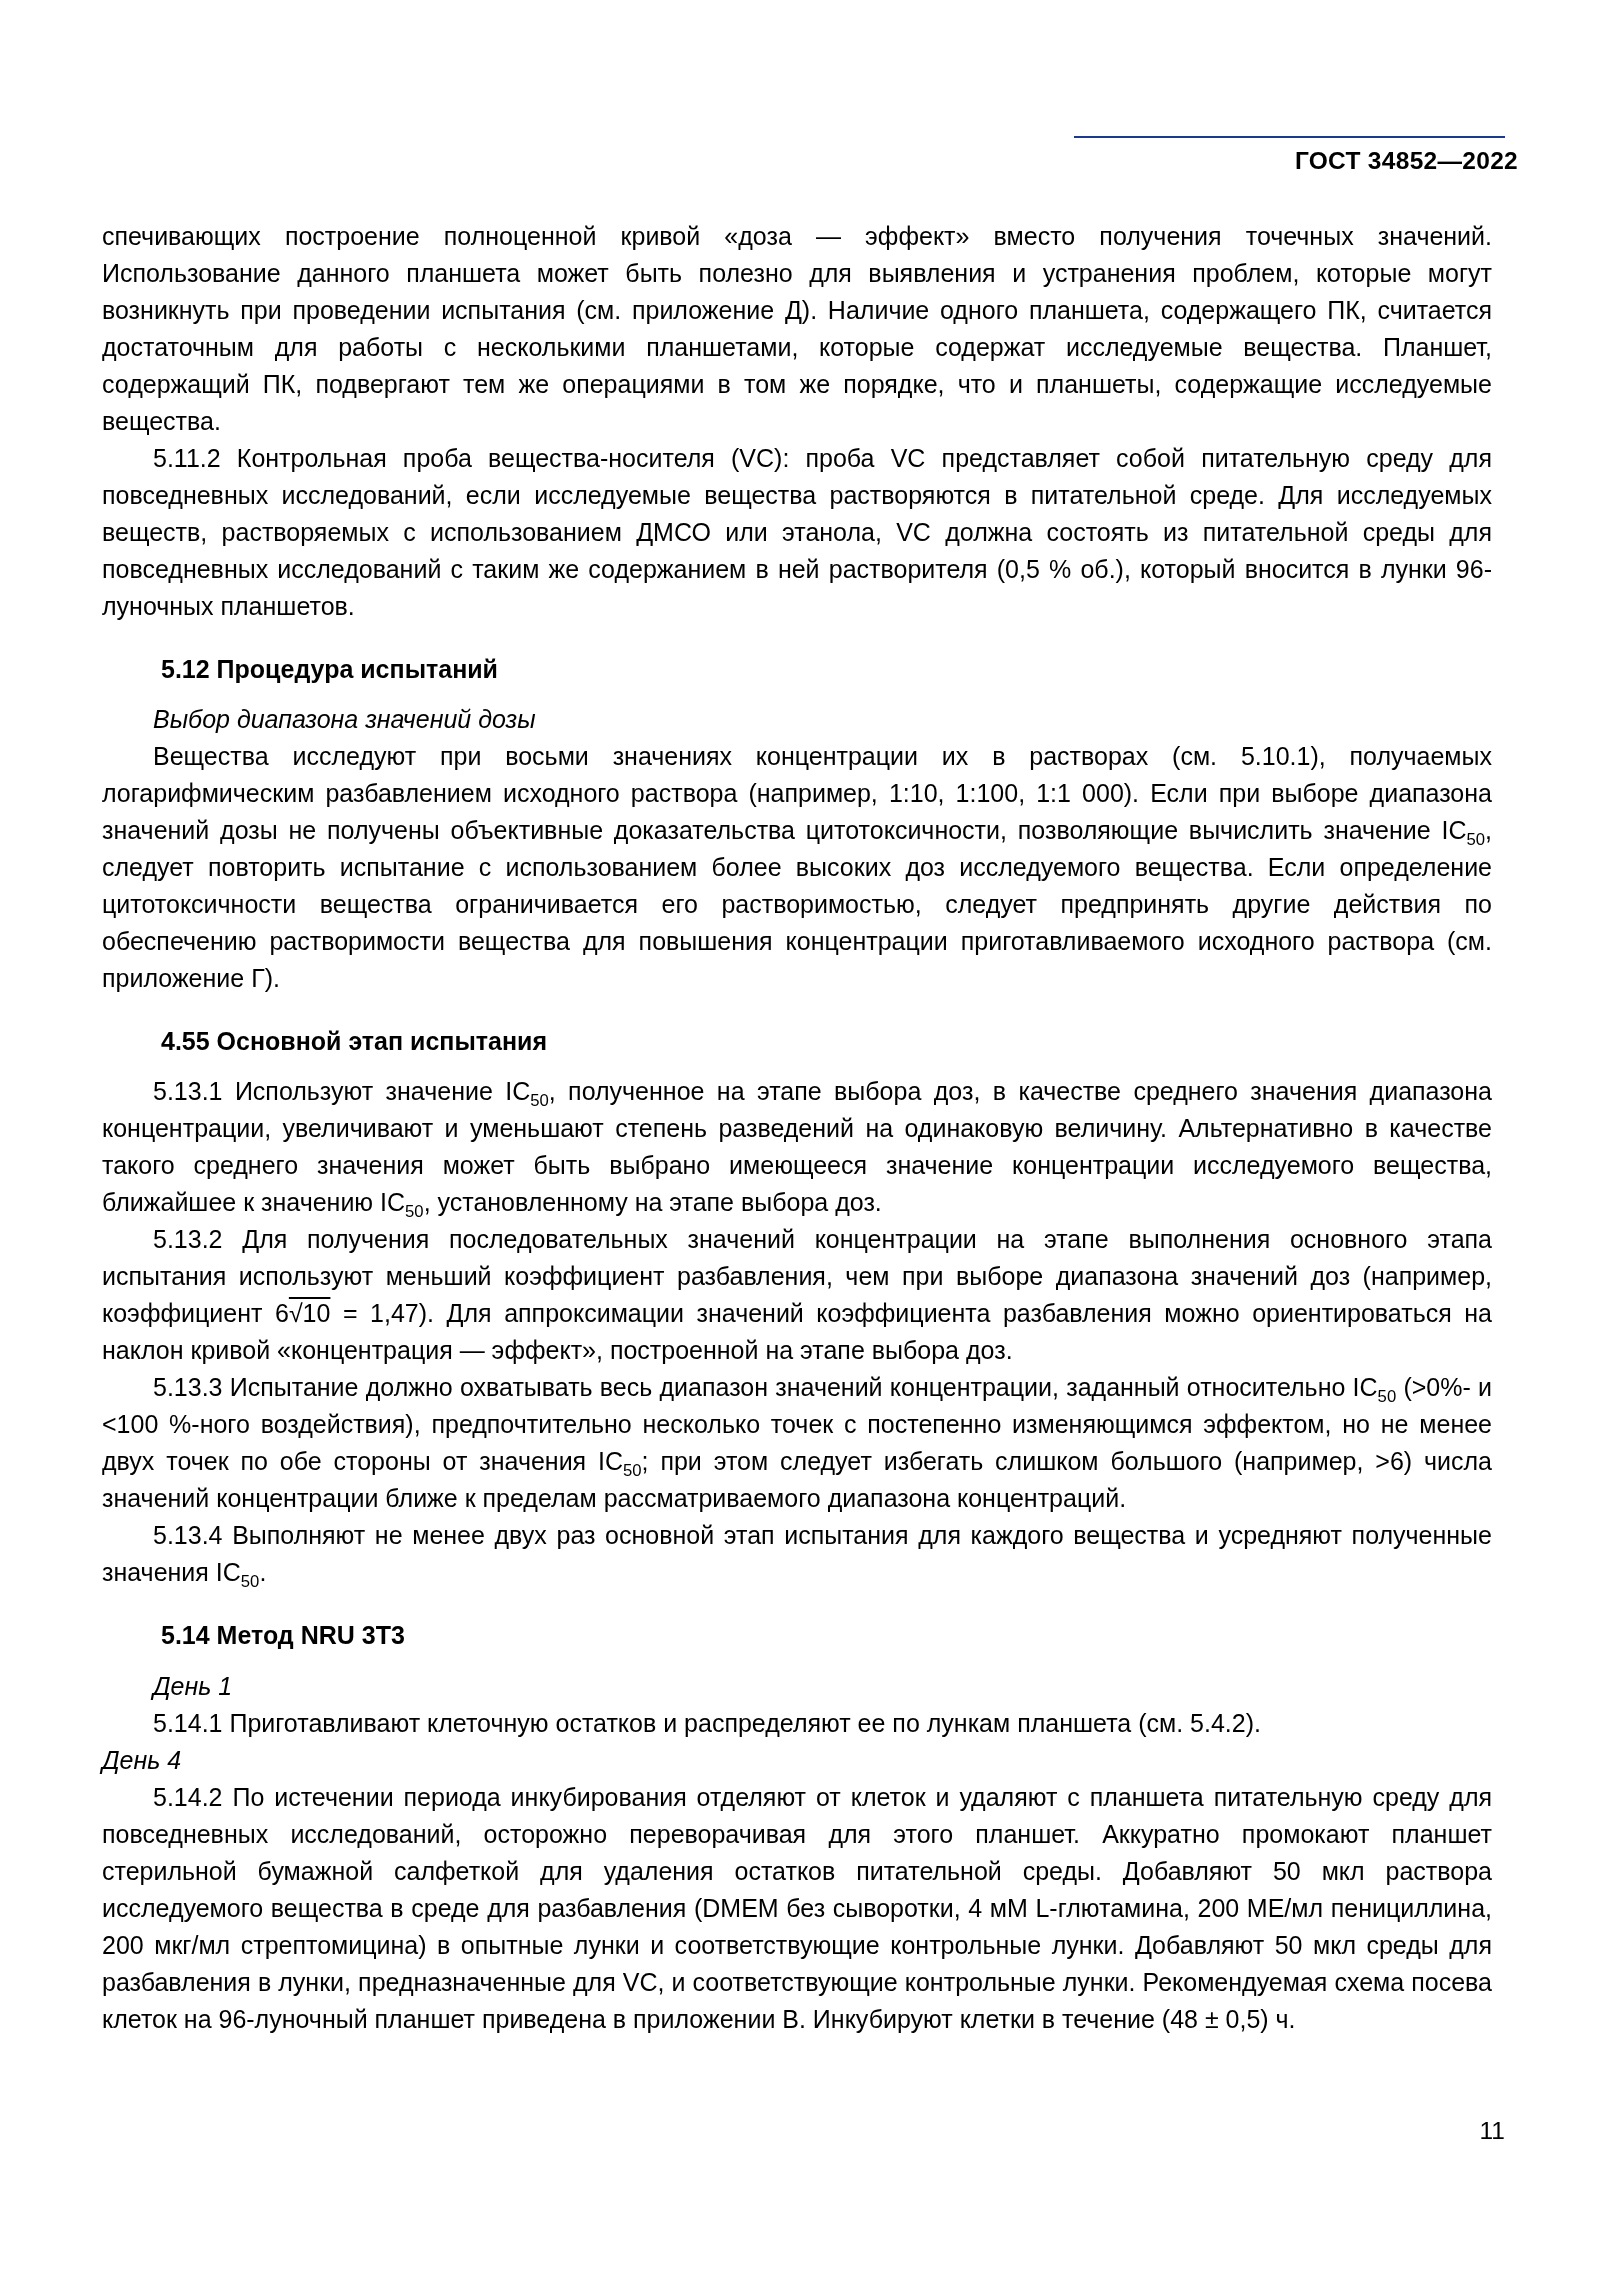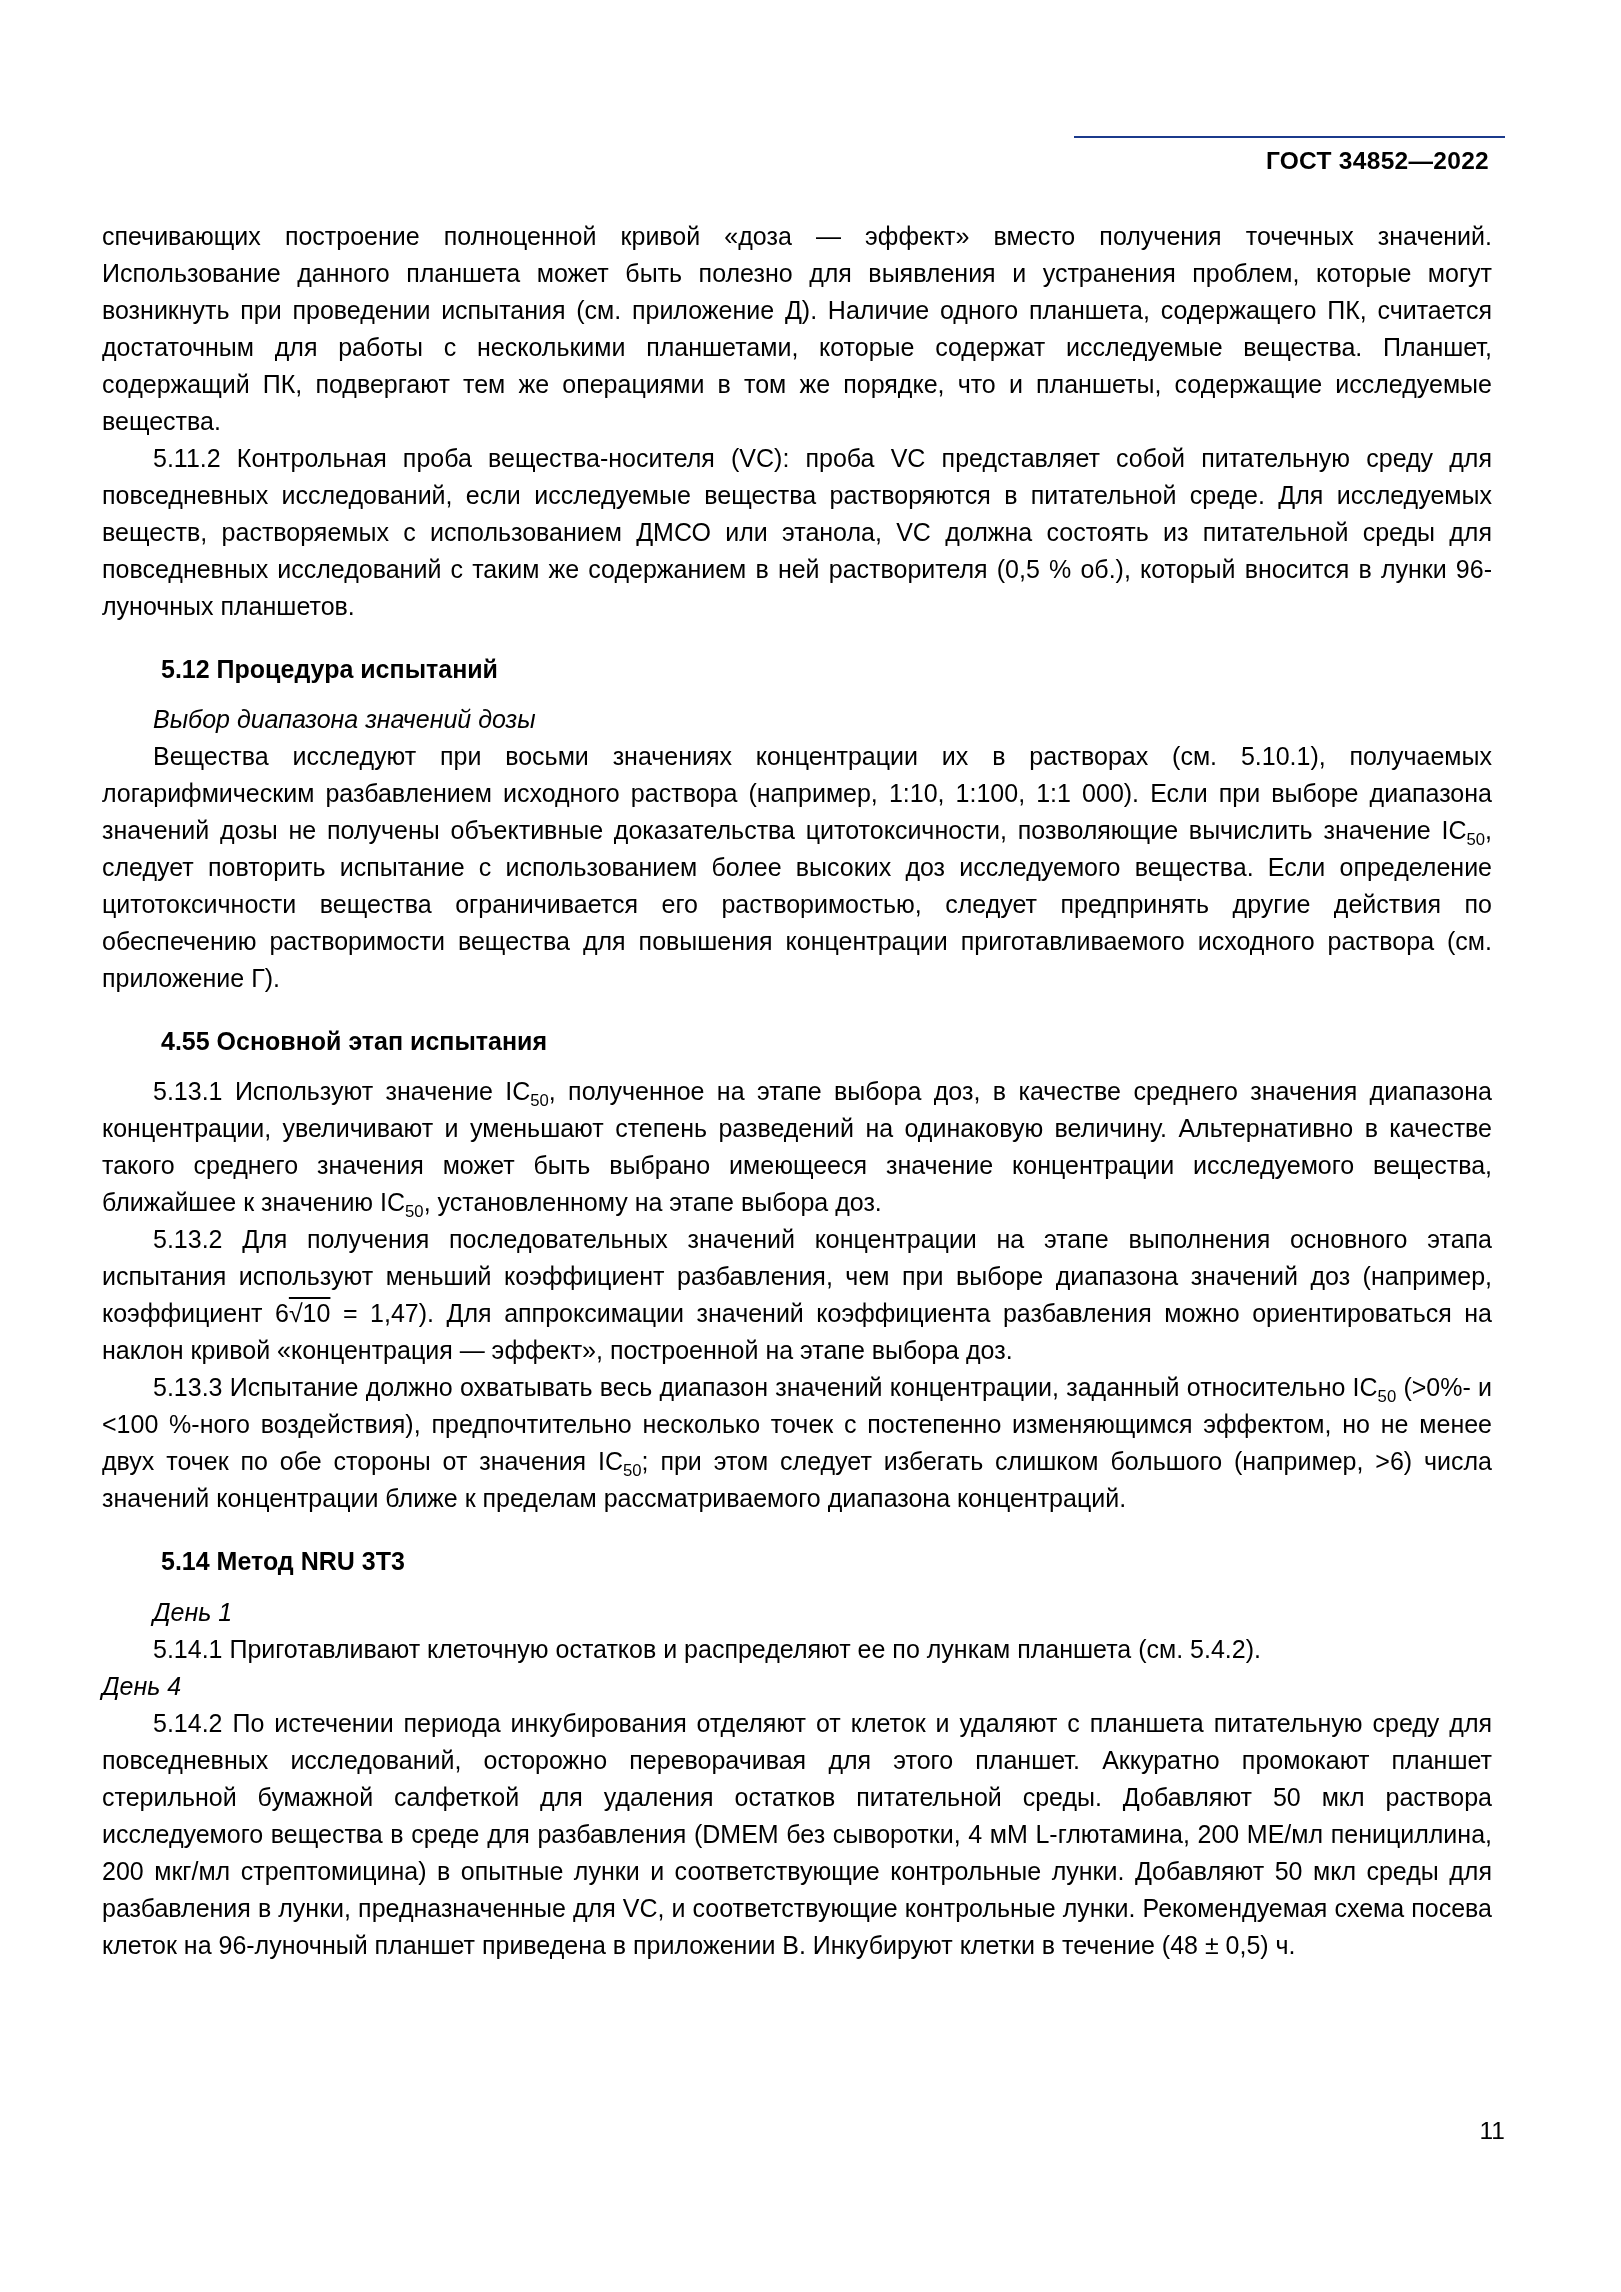--- a/index.html
+++ b/index.html
@@ -13,21 +13,21 @@
     height: 2293px;
     margin: 0 auto;
     background: #ffffff;
     font-family: "Liberation Sans", sans-serif;
     color: #000000;
     box-sizing: border-box;
   }
   .header {
     position: absolute;
     top: 147px;
-    right: 132px;
+    right: 103px;
     font-size: 24.5px;
     font-weight: bold;
     letter-spacing: 0.3px;
   }
   .header-rule {
     position: absolute;
     top: 136px;
     right: 116px;
     width: 431px;
     height: 2px;
@@ -102,20 +102,21 @@
     <p class="indent"><span>Вещества исследуют при восьми значениях концентрации их в растворах (см. 5.10.1), получаемых логарифмическим разбавлением исходного раствора (например, 1:10, 1:100, 1:1 000). Если при выборе диапазона значений дозы не получены объективные доказательства цитотоксичности, позволяющие вычислить значение IC</span><sub>50</sub><span>, следует повторить испытание с использованием более высоких доз исследуемого вещества. Если определение цитотоксичности вещества ограничивается его растворимостью, следует предпринять другие действия по обеспечению растворимости вещества для повышения концентрации приготавливаемого исходного раствора (см. приложение Г).</span></p>
 
     <div class="h-bold sp-before-26">4.55 Основной этап испытания</div>
 
     <p class="indent sp-before-14"><span>5.13.1 Используют значение IC</span><sub>50</sub><span>, полученное на этапе выбора доз, в качестве среднего значения диапазона концентрации, увеличивают и уменьшают степень разведений на одинаковую величину. Альтернативно в качестве такого среднего значения может быть выбрано имеющееся значение концентрации исследуемого вещества, ближайшее к значению IC</span><sub>50</sub><span>, установленному на этапе выбора доз.</span></p>
 
     <p class="indent"><span>5.13.2 Для получения последовательных значений концентрации на этапе выполнения основного этапа испытания используют меньший коэффициент разбавления, чем при выборе диапазона значений доз (например, коэффициент 6</span><span class="radic">√10</span><span> = 1,47). Для аппроксимации значений коэффициента разбавления можно ориентироваться на наклон кривой «концентрация — эффект», построенной на этапе выбора доз.</span></p>
 
     <p class="indent"><span>5.13.3 Испытание должно охватывать весь диапазон значений концентрации, заданный относительно IC</span><sub>50</sub><span> (&gt;0%- и &lt;100 %-ного воздействия), предпочтительно несколько точек с постепенно изменяющимся эффектом, но не менее двух точек по обе стороны от значения IC</span><sub>50</sub><span>; при этом следует избегать слишком большого (например, &gt;6) числа значений концентрации ближе к пределам рассматриваемого диапазона концентраций.</span></p>
 
+    <p class="indent"><span>5.13.4 Выполняют не менее двух раз основной этап испытания для каждого вещества и усредняют полученные значения IC</span><sub>50</sub><span>.</span></p>
 
     <div class="h-bold sp-before-26">5.14 Метод NRU 3T3</div>
 
     <div class="h-ital sp-before-14">День 1</div>
 
     <p class="indent">5.14.1 Приготавливают клеточную остатков и распределяют ее по лункам планшета (см. 5.4.2).</p>
 
     <div class="h-ital" style="text-indent:0;">День 4</div>
 
     <p class="indent">5.14.2 По истечении периода инкубирования отделяют от клеток и удаляют с планшета питательную среду для повседневных исследований, осторожно переворачивая для этого планшет. Аккуратно промокают планшет стерильной бумажной салфеткой для удаления остатков питательной среды. Добавляют 50 мкл раствора исследуемого вещества в среде для разбавления (DMEM без сыворотки, 4 мМ L-глютамина, 200 МЕ/мл пенициллина, 200 мкг/мл стрептомицина) в опытные лунки и соответствующие контрольные лунки. Добавляют 50 мкл среды для разбавления в лунки, предназначенные для VC, и соответствующие контрольные лунки. Рекомендуемая схема посева клеток на 96-луночный планшет приведена в приложении В. Инкубируют клетки в течение (48 ± 0,5) ч.</p>

